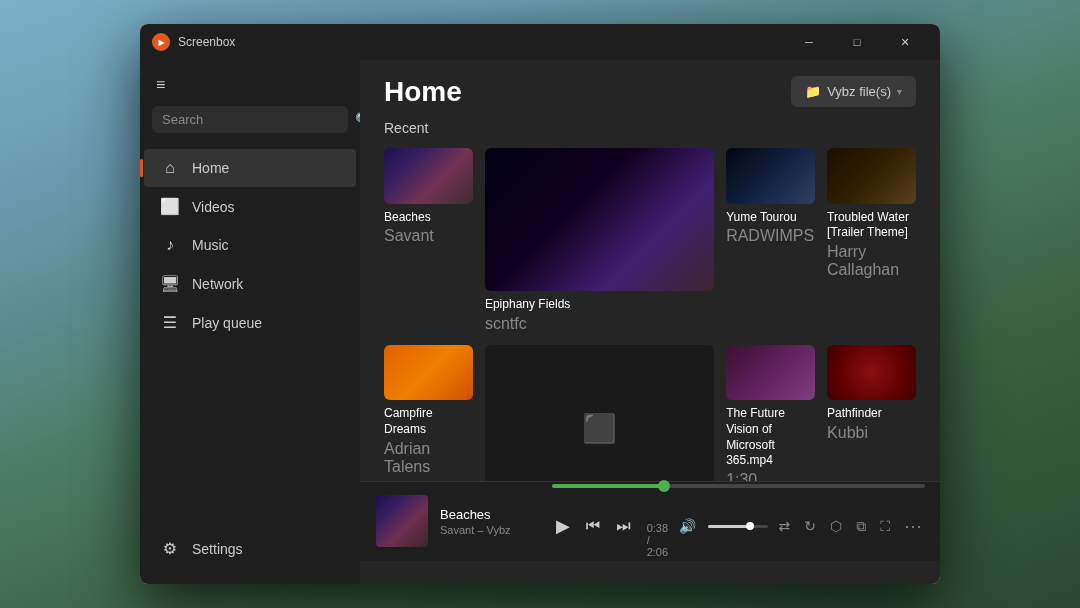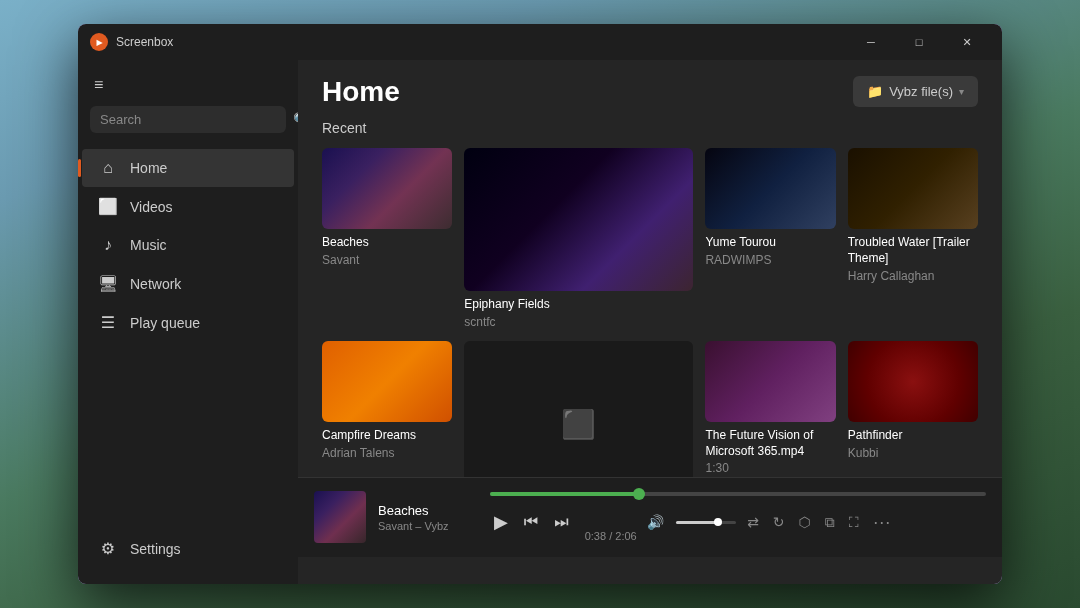--- a/index.html
+++ b/index.html
@@ -16,21 +16,21 @@
     
     .bg {
       position: fixed;
       inset: 0;
       background: linear-gradient(160deg, #7ab0c8 0%, #6a9ab0 20%, #4a7a60 50%, #3a6040 70%, #2a4a30 100%);
       z-index: 0;
     }
     .app-window {
       position: relative;
       z-index: 1;
-      width: 924px;
+      width: 800px;
       height: 560px;
       background: #c4b5fd;
       border-radius: 8px;
       display: flex;
       flex-direction: column;
       overflow: hidden;
       box-shadow: 0 20px 60px rgba(0,0,0,0.7);
     }
     
     .title-bar {
@@ -211,21 +211,21 @@
       margin-bottom: 6px;
     }
     .media-name {
       color: #ffffff;
       font-size: 12px;
       font-weight: 500;
       line-height: 1.3;
     }
     .media-sub {
       color: #888888;
-      font-size: 12px;
+      font-size: 16px;
       margin-top: 2px;
     }
     
     .player-bar {
       height: 80px;
       background: #1e1e1e;
       border-top: 1px solid #333;
       display: flex;
       align-items: center;
       padding: 0 16px;

